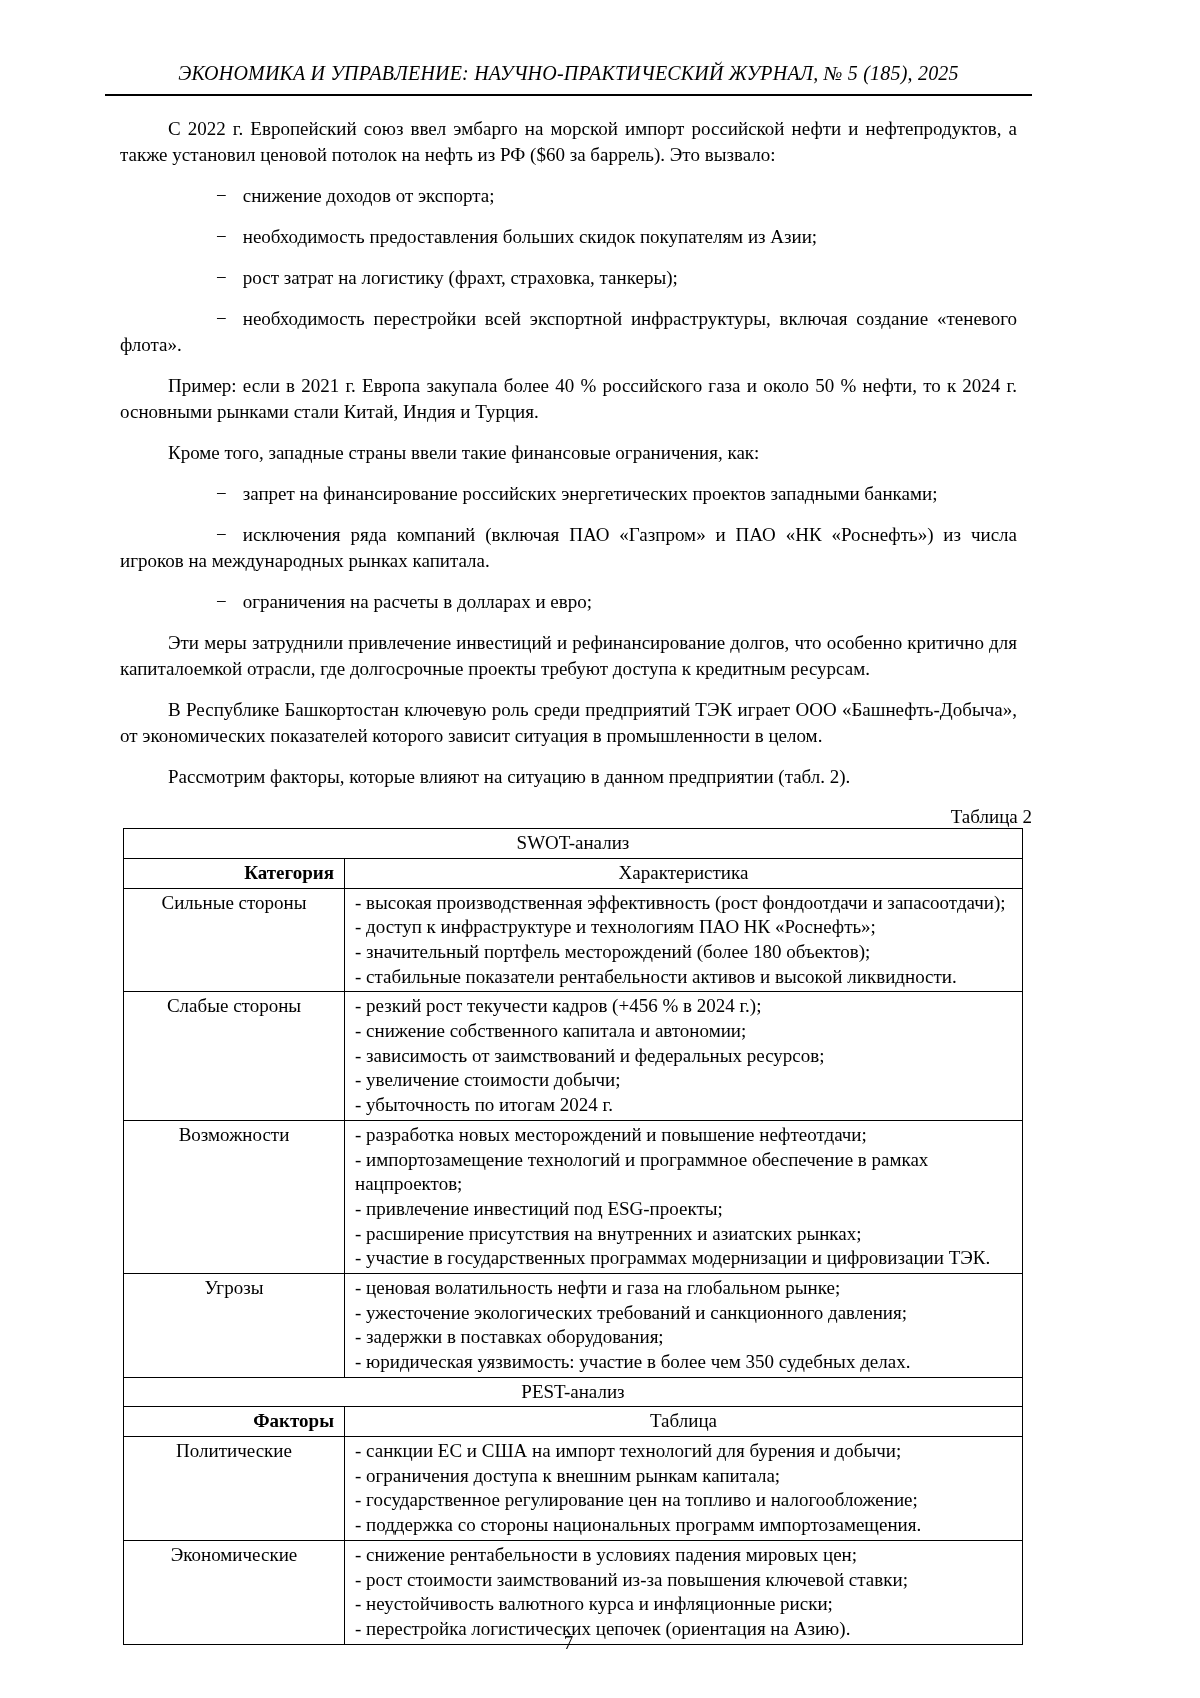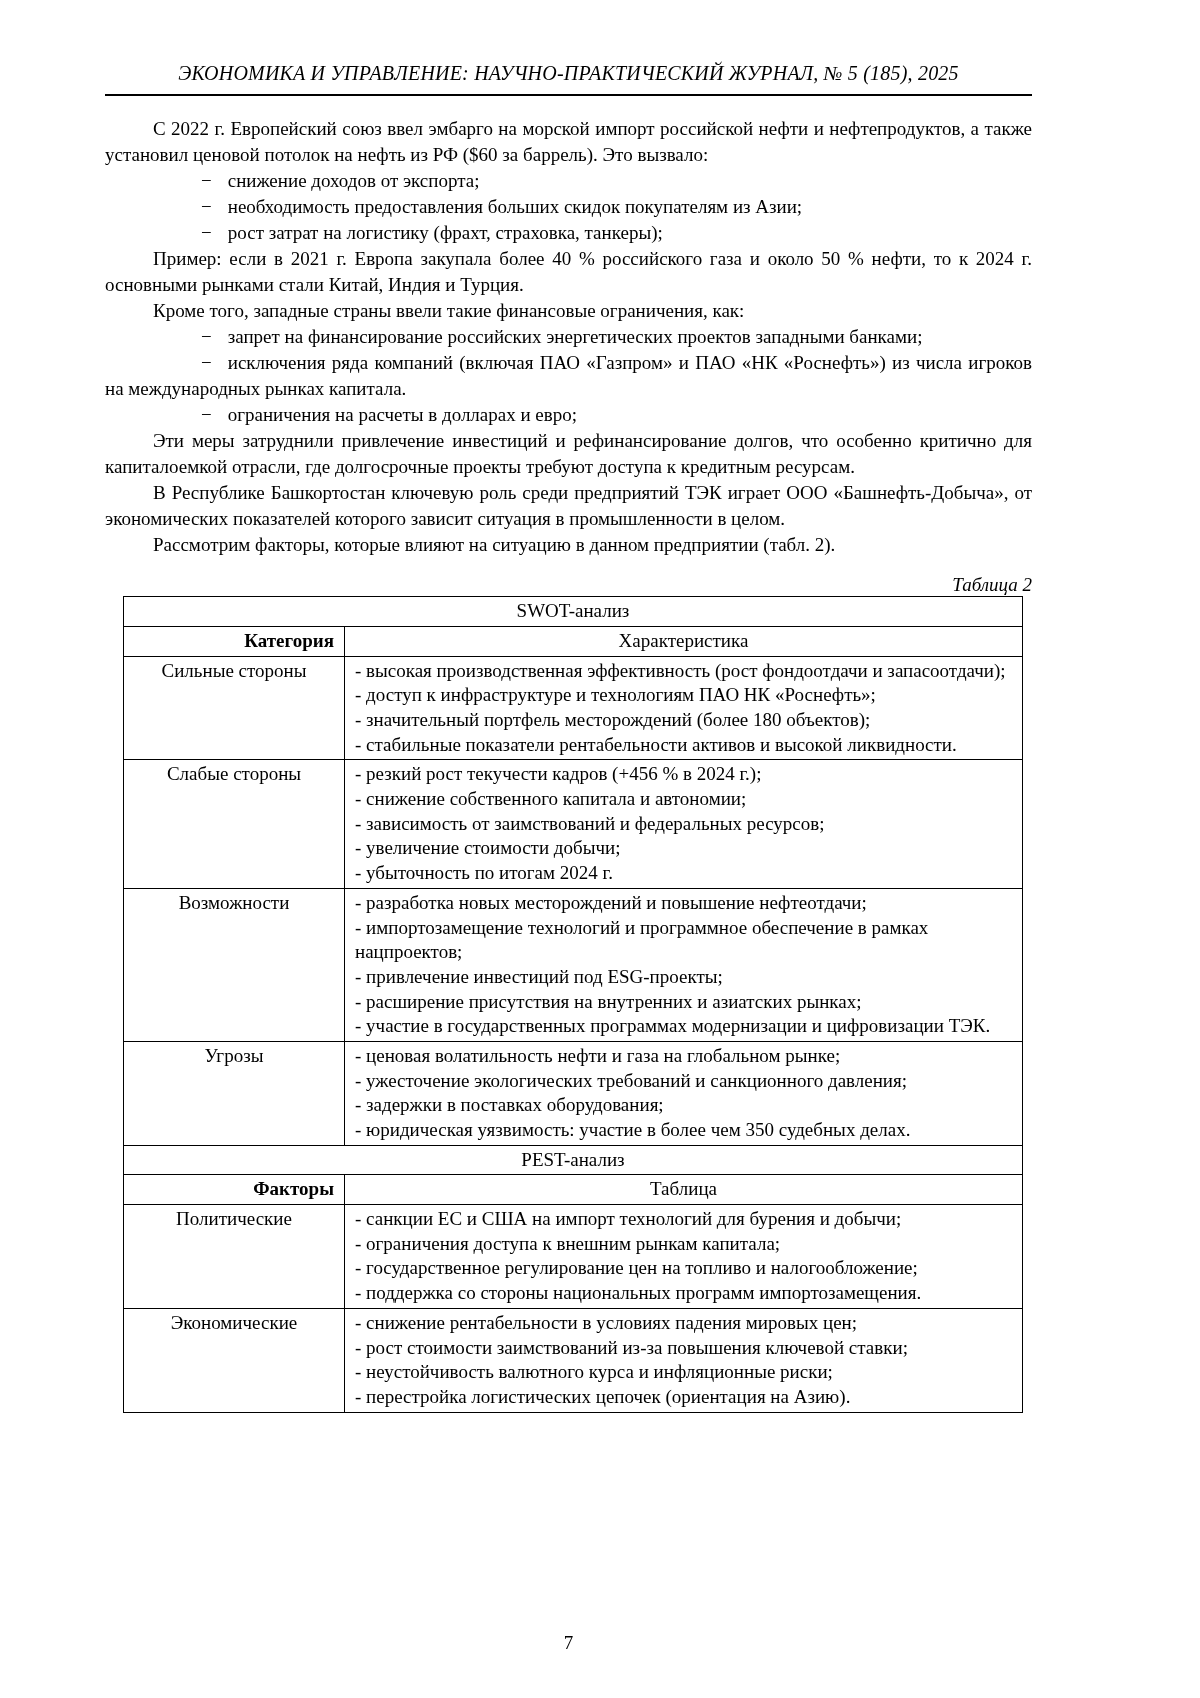--- a/index.html
+++ b/index.html
@@ -19,34 +19,33 @@
     margin-bottom: 20px;
   }
   .journal-title {
     font-style: italic;
     font-weight: normal;
     text-align: center;
     font-size: 20px;
     letter-spacing: 0.2px;
   }
   .body-text p {
-    margin: 0;
+    margin: 15px;
     font-size: 19px;
     line-height: 1.37;
     text-align: justify;
     text-indent: 48px;
   }
   .marker {
     display: inline-block;
     margin-right: 16px;
   }
   .table-caption {
     margin-top: 16px;
     font-size: 19px;
-    font-style: italic;
     text-align: right;
   }
   .table-title {
     margin: 10px 0 10px 0;
     font-size: 19px;
     font-weight: bold;
     text-align: center;
   }
   table.analysis-table {
     border-collapse: collapse;
@@ -81,20 +80,21 @@
 
   <div class="header">
     <div class="journal-title">ЭКОНОМИКА И УПРАВЛЕНИЕ: НАУЧНО-ПРАКТИЧЕСКИЙ ЖУРНАЛ, № 5 (185), 2025</div>
   </div>
 
   <div class="body-text">
     <p>С 2022 г. Европейский союз ввел эмбарго на морской импорт российской нефти и нефтепродуктов, а также установил ценовой потолок на нефть из РФ ($60 за баррель). Это вызвало:</p>
     <p><span class="marker">−</span><span>снижение доходов от экспорта;</span></p>
     <p><span class="marker">−</span><span>необходимость предоставления больших скидок покупателям из Азии;</span></p>
     <p><span class="marker">−</span><span>рост затрат на логистику (фрахт, страховка, танкеры);</span></p>
+    <p><span class="marker">−</span><span>необходимость перестройки всей экспортной инфраструктуры, включая создание «теневого флота».</span></p>
     <p>Пример: если в 2021 г. Европа закупала более 40 % российского газа и около 50 % нефти, то к 2024 г. основными рынками стали Китай, Индия и Турция.</p>
     <p>Кроме того, западные страны ввели такие финансовые ограничения, как:</p>
     <p><span class="marker">−</span><span>запрет на финансирование российских энергетических проектов западными банками;</span></p>
     <p><span class="marker">−</span><span>исключения ряда компаний (включая ПАО «Газпром» и ПАО «НК «Роснефть») из числа игроков на международных рынках капитала.</span></p>
     <p><span class="marker">−</span><span>ограничения на расчеты в долларах и евро;</span></p>
     <p>Эти меры затруднили привлечение инвестиций и рефинансирование долгов, что особенно критично для капиталоемкой отрасли, где долгосрочные проекты требуют доступа к кредитным ресурсам.</p>
     <p>В Республике Башкортостан ключевую роль среди предприятий ТЭК играет ООО «Башнефть-Добыча», от экономических показателей которого зависит ситуация в промышленности в целом.</p>
     <p>Рассмотрим факторы, которые влияют на ситуацию в данном предприятии (табл. 2).</p>
   </div>
 

